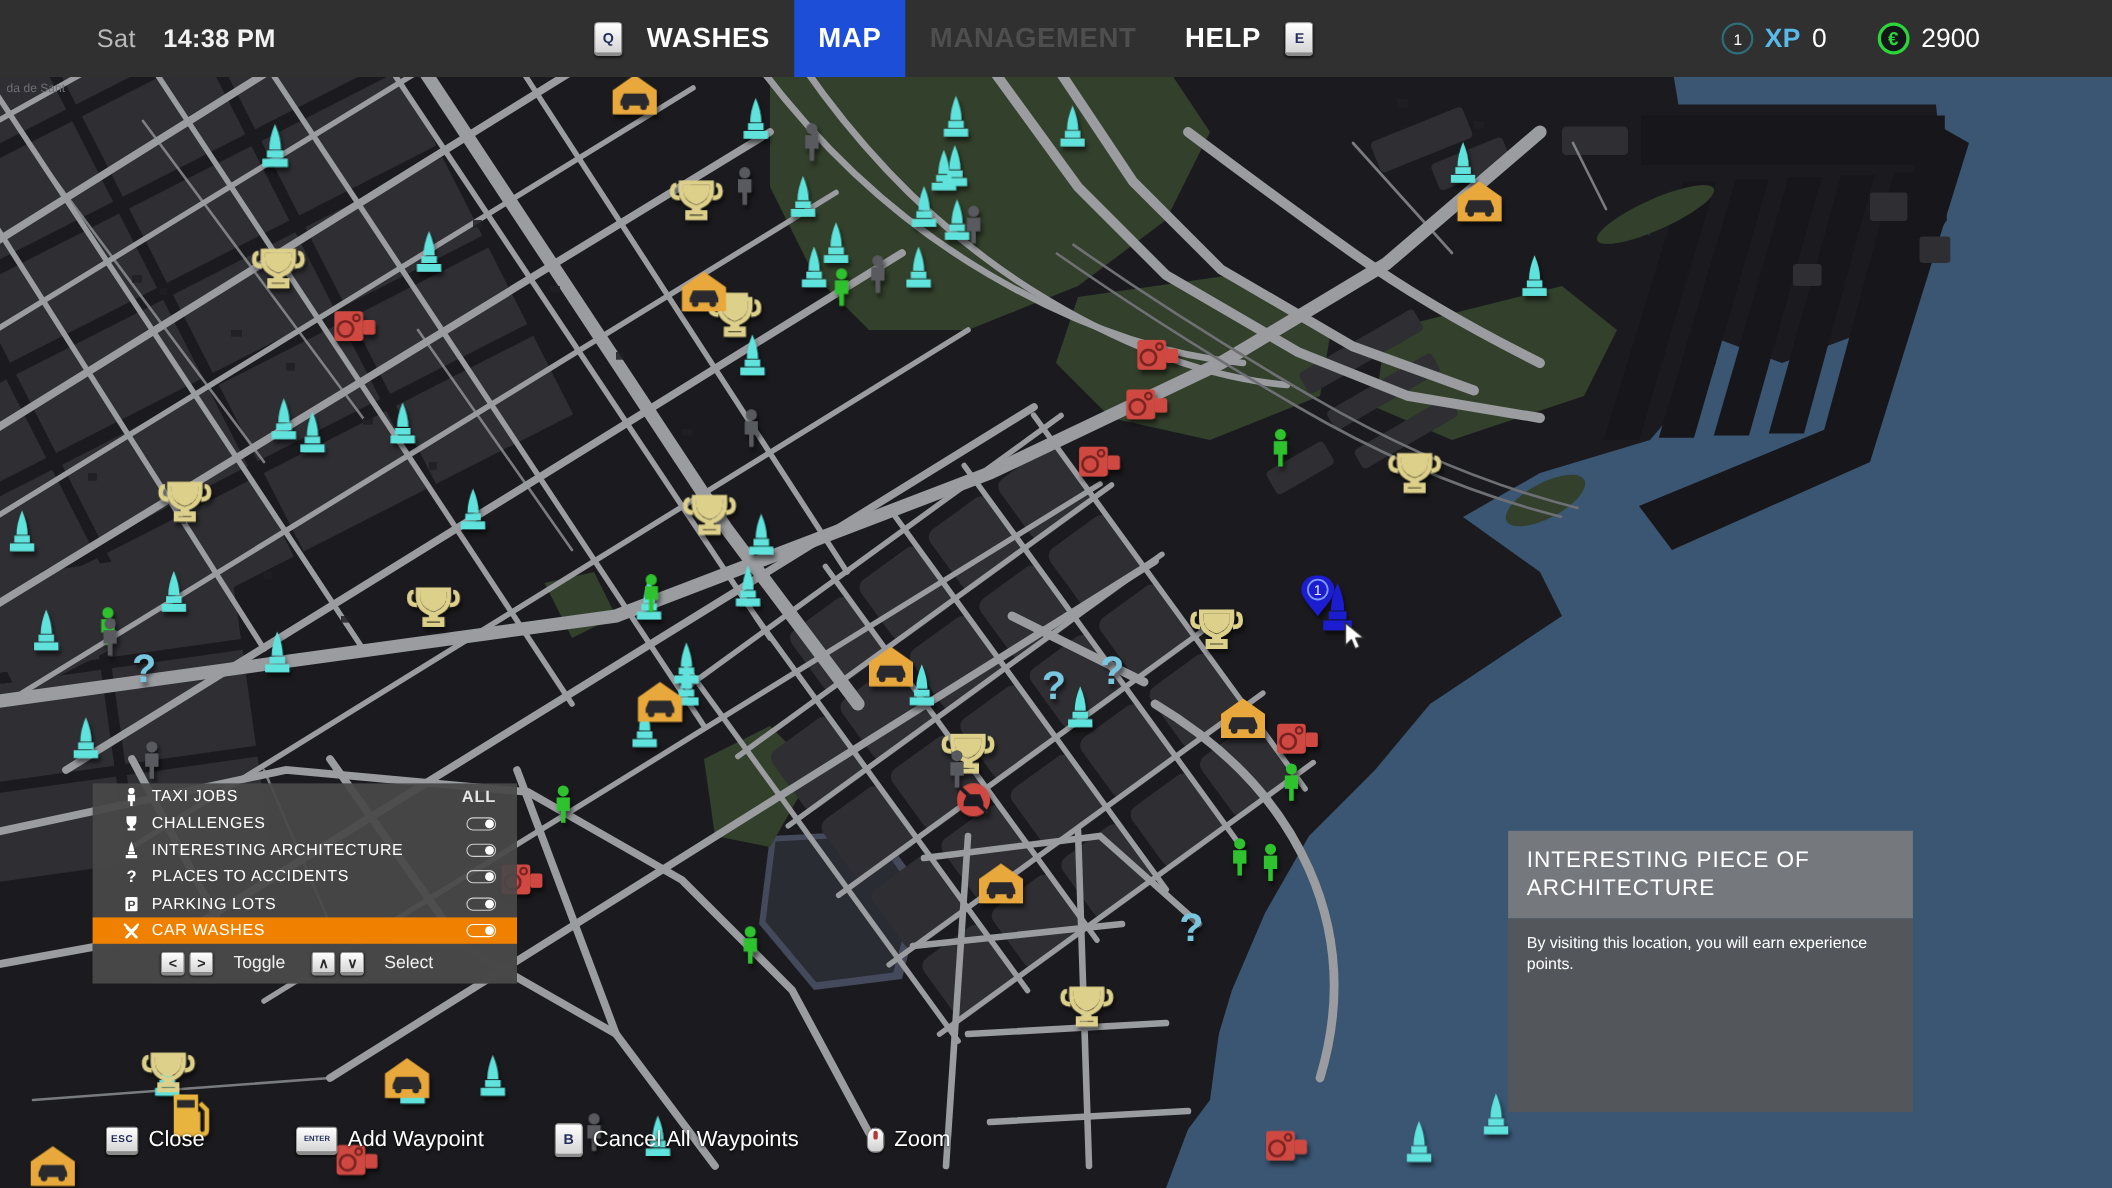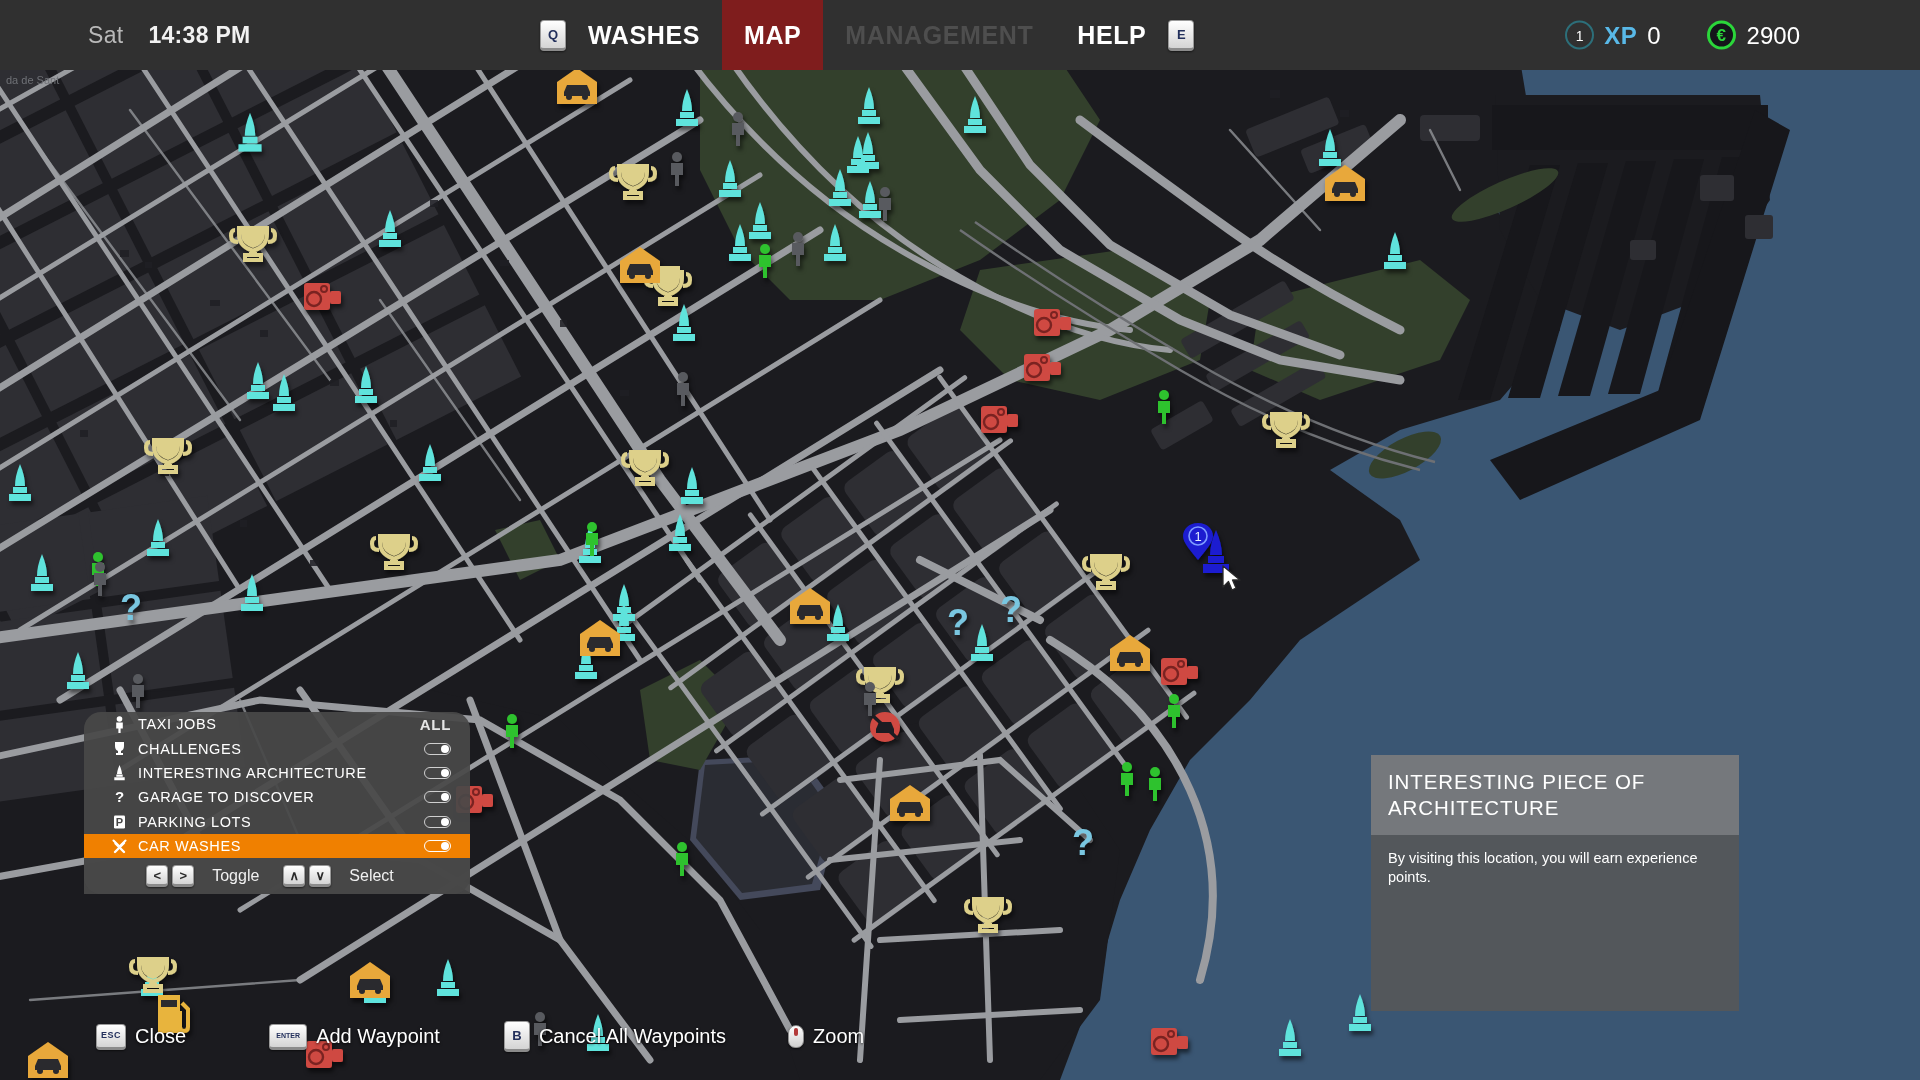--- a/index.html
+++ b/index.html
@@ -49,21 +49,21 @@
   .keycap.b { width: 26px; height: 31px; font-size: 13px; }
   .keycap.arrow { width: 22px; height: 22px; font-size: 13px; color: #2a2a2a; }
 
   .navitem {
     font-size: 25px; font-weight: 700; letter-spacing: .6px;
     padding: 0 22px; height: 70px; display: flex; align-items: center;
     white-space: nowrap;
   }
   .navitem.dim { color: #4e4e4e; }
   .navitem.on  { color: #ffffff; }
-  .navitem.sel { color: #ffffff; background: #7f1d1d; }
+  .navitem.sel { color: #ffffff; background: #1d4ed8; }
 
   #stats {
     position: absolute; right: 120px; top: 50%; transform: translateY(-50%);
     display: flex; align-items: center; gap: 46px;
   }
   #xpgroup { display: flex; align-items: center; gap: 10px; }
   .lvlring {
     width: 29px; height: 29px; border-radius: 50%;
     border: 2px solid #2c6f7a;
     display: flex; align-items: center; justify-content: center;
@@ -80,21 +80,20 @@
   }
   .moneyval { color: #ffffff; font-size: 24px; }
 
   
   #filter-panel {
     position: absolute; left: 84px; top: 712px;
     width: 386px;
     background: rgba(72,72,72,.93);
     z-index: 30;
     font-size: 0;
-    border-radius: 17px;
   }
   .frow {
     position: relative;
     height: 24.4px;
     display: flex; align-items: center;
     padding: 0 0 0 22px;
   }
   .frow.active { background: #f08000; }
   .ficon {
     width: 26px; flex: 0 0 26px;
@@ -897,21 +896,21 @@
           <span class="knob"></span>
         </span>
     </div>
 
     <div class="frow">
       <span class="ficon">
         <svg width="13" height="16" viewBox="0 0 13 16">
             <text x="6.5" y="13" font-size="15" font-family="Liberation Sans, sans-serif" font-weight="700" fill="#fff" text-anchor="middle">?</text>
           </svg>
       </span>
-      <span class="flabel">GARAGE TO DISCOVER</span>
+      <span class="flabel">PLACES TO ACCIDENTS</span>
       <span class="toggle">
           <span class="knob"></span>
         </span>
     </div>
 
 
 
     <div class="frow">
       <span class="ficon">
         <svg width="13" height="14" viewBox="0 0 13 14">

